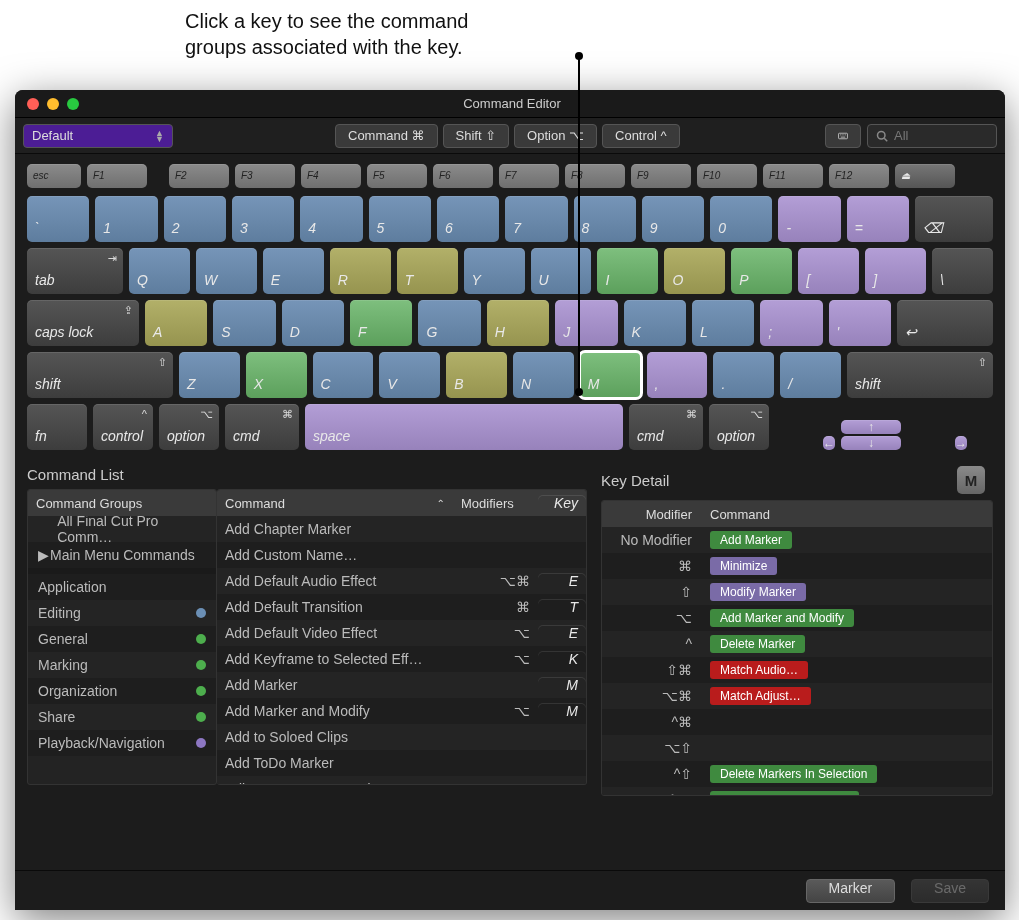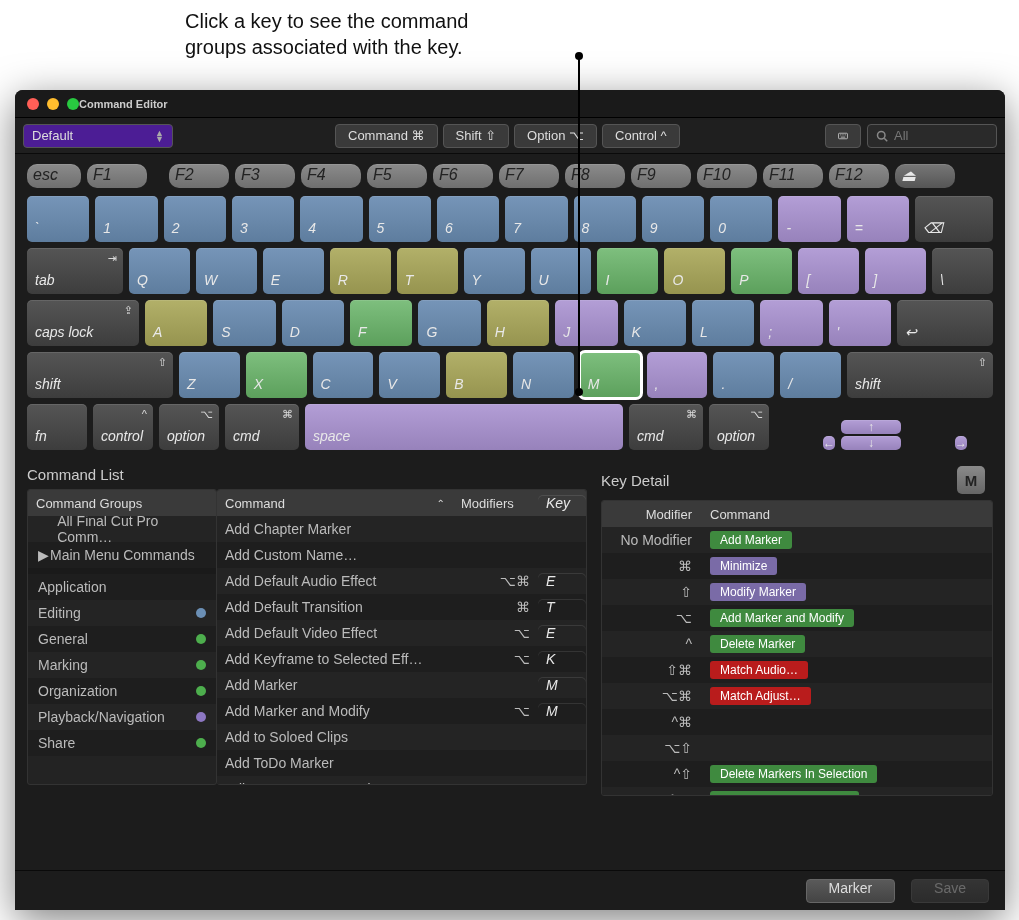--- a/index.html
+++ b/index.html
@@ -17,21 +17,21 @@
 
   .window {
     position:absolute; left:15px; top:90px; width:990px; height:820px;
     background:#1c1c1c; border-radius:8px 8px 0 0; overflow:hidden;
     box-shadow: 0 10px 40px rgba(0,0,0,0.5);
   }
   .titlebar { height:28px; background:#1a1a1a; border-bottom:1px solid #000; display:flex; align-items:center; }
   .traffic { display:flex; gap:8px; margin-left:12px; }
   .tl { width:12px; height:12px; border-radius:50%; }
   .tl.close { background:#ff5f57; } .tl.min { background:#ffbd2e; } .tl.max { background:#28c940; }
-  .title { flex:1; color:#ccc; font-size:11px;font-weight:bold; }
+  .title { flex:1; text-align:center; color:#ccc; font-size:13px; }
 
   .toolbar { height:36px; background:#1f1f1f; display:flex; align-items:center; padding:0 8px; gap:6px; border-bottom:1px solid #0a0a0a; }
   .popup { background:#4c1d95; color:#ddd; border:1px solid #555; border-radius:4px; height:24px; display:flex; align-items:center; padding:0 8px; font-size:13px; gap:8px; min-width:150px; justify-content:space-between;}
   .popup .arrows { display:flex; flex-direction:column; line-height:6px; font-size:9px; color:#aaa; }
   .tb-spacer { width:150px; }
   .tb-btn { background:#3a3a3a; color:#ddd; border:1px solid #555; border-radius:4px; height:24px; display:flex; align-items:center; padding:0 12px; font-size:13px; }
   .tb-btn + .tb-btn { margin-left:-1px;text-align:center; }
   .tb-icon { width:36px; justify-content:center; }
   .search { flex:1; height:24px; background:#2a2a2a; border:1px solid #555; border-radius:4px; display:flex; align-items:center; padding:0 8px; color:#777; font-size:13px; gap:6px; max-width:130px; margin-left:auto;}
   .search svg { width:12px; height:12px; fill:none; stroke:#888; stroke-width:2; }
@@ -39,21 +39,21 @@
   
   .keyboard { padding:10px 12px; background:#1c1c1c; }
   .krow { display:flex; gap:6px; margin-bottom:6px; height:46px; }
   .krow.fn { height:24px; margin-bottom:8px;}
   .key {
     border-radius:5px; display:flex; flex-direction:column; justify-content:flex-end;
     padding:4px 8px 6px 8px; color:#e8e8e8; font-size:14px; font-style:italic;
     position:relative; flex:1;
     box-shadow: inset 0 1px 0 rgba(255,255,255,0.1);
   }
-  .krow.fn .key { font-size:16px; font-style:italic; padding:2px 6px 4px 6px; justify-content:center; align-items:flex-start;border-radius:10px;}
+  .krow.fn .key { font-size:10px; font-style:italic; padding:2px 6px 4px 6px; justify-content:center; align-items:flex-start;}
   .key .sym { position:absolute; top:4px; right:6px; font-size:11px; font-style:normal; opacity:0.9;}
   .key.selected { outline:3px solid #fff; outline-offset:-1px; z-index:20; position:relative; }
 
   
   .c-gray   { background: linear-gradient(#8b8b8b,#6f6f6f); color:#222;}
   .c-dark   { background: linear-gradient(#555,#3d3d3d); }
   .c-blue   { background: linear-gradient(#7695b8,#5e7d9e); }
   .c-olive  { background: linear-gradient(#b2b069,#96944f); }
   .c-green  { background: linear-gradient(#7ebf7e,#5ca05c); }
   .c-purple { background: linear-gradient(#b39ed6,#9782bb); }
@@ -88,21 +88,21 @@
   .tr:nth-child(odd) { background:#242424; }
   .tr:nth-child(even){ background:#1e1e1e; }
 
   
   .cmdlist-tables { display:flex; gap:0; }
   .groups { flex:0 0 190px; }
   .commands { flex:1; }
   .th.grp,.td.grp{flex:1;}
   .th.cmd,.td.cmd{flex:1;}
   .th.mod,.td.mod{flex:0 0 85px;}
-  .th.key,.td.key{flex:0 0 48px;text-align:left;}
+  .th.key,.td.key{flex:0 0 48px;text-align:right;}
 
   .th.kd-mod,.td.kd-mod{flex:0 0 100px; text-align:right; padding-right:10px;}
   .th.kd-cmd,.td.kd-cmd{flex:1;}
   .th.sp,.td.sp{flex:0 0 28px;}
 
   .dot{width:10px;height:10px;border-radius:50%;display:inline-block;margin-left:auto;}
   .grp-row{display:flex;align-items:center;padding:0 10px;width:100%;}
   .grp-row .tri{width:12px;display:inline-block;}
 
   .tag { display:inline-block;height:18px;line-height:18px;border-radius:3px;padding:0 10px;font-size:12px;color:#fff;}
@@ -479,28 +479,28 @@
                 </div>
               </div>
               <div class="tr">
                 <div class="grp-row">
                   <span>Organization</span>
                   <span class="dot" style="background: rgb(77, 174, 77);"></span>
                 </div>
               </div>
               <div class="tr">
                 <div class="grp-row">
+                  <span>Share</span>
+                  <span class="dot" style="background: rgb(77, 174, 77);"></span>
+                </div>
+              </div>
+              <div class="tr">
+                <div class="grp-row">
                   <span>Playback/Navigation</span>
                   <span class="dot" style="background: rgb(141, 119, 194);"></span>
-                </div>
-              </div>
-              <div class="tr">
-                <div class="grp-row">
-                  <span>Share</span>
-                  <span class="dot" style="background: rgb(77, 174, 77);"></span>
                 </div>
               </div>
             </div>
         </div>
         <div class="table commands" style="border-left:0;">
           <div class="thead">
             <div class="th cmd">
                 <span>Command</span>
                 <span class="sort-arrow">⌃</span>
               </div>

